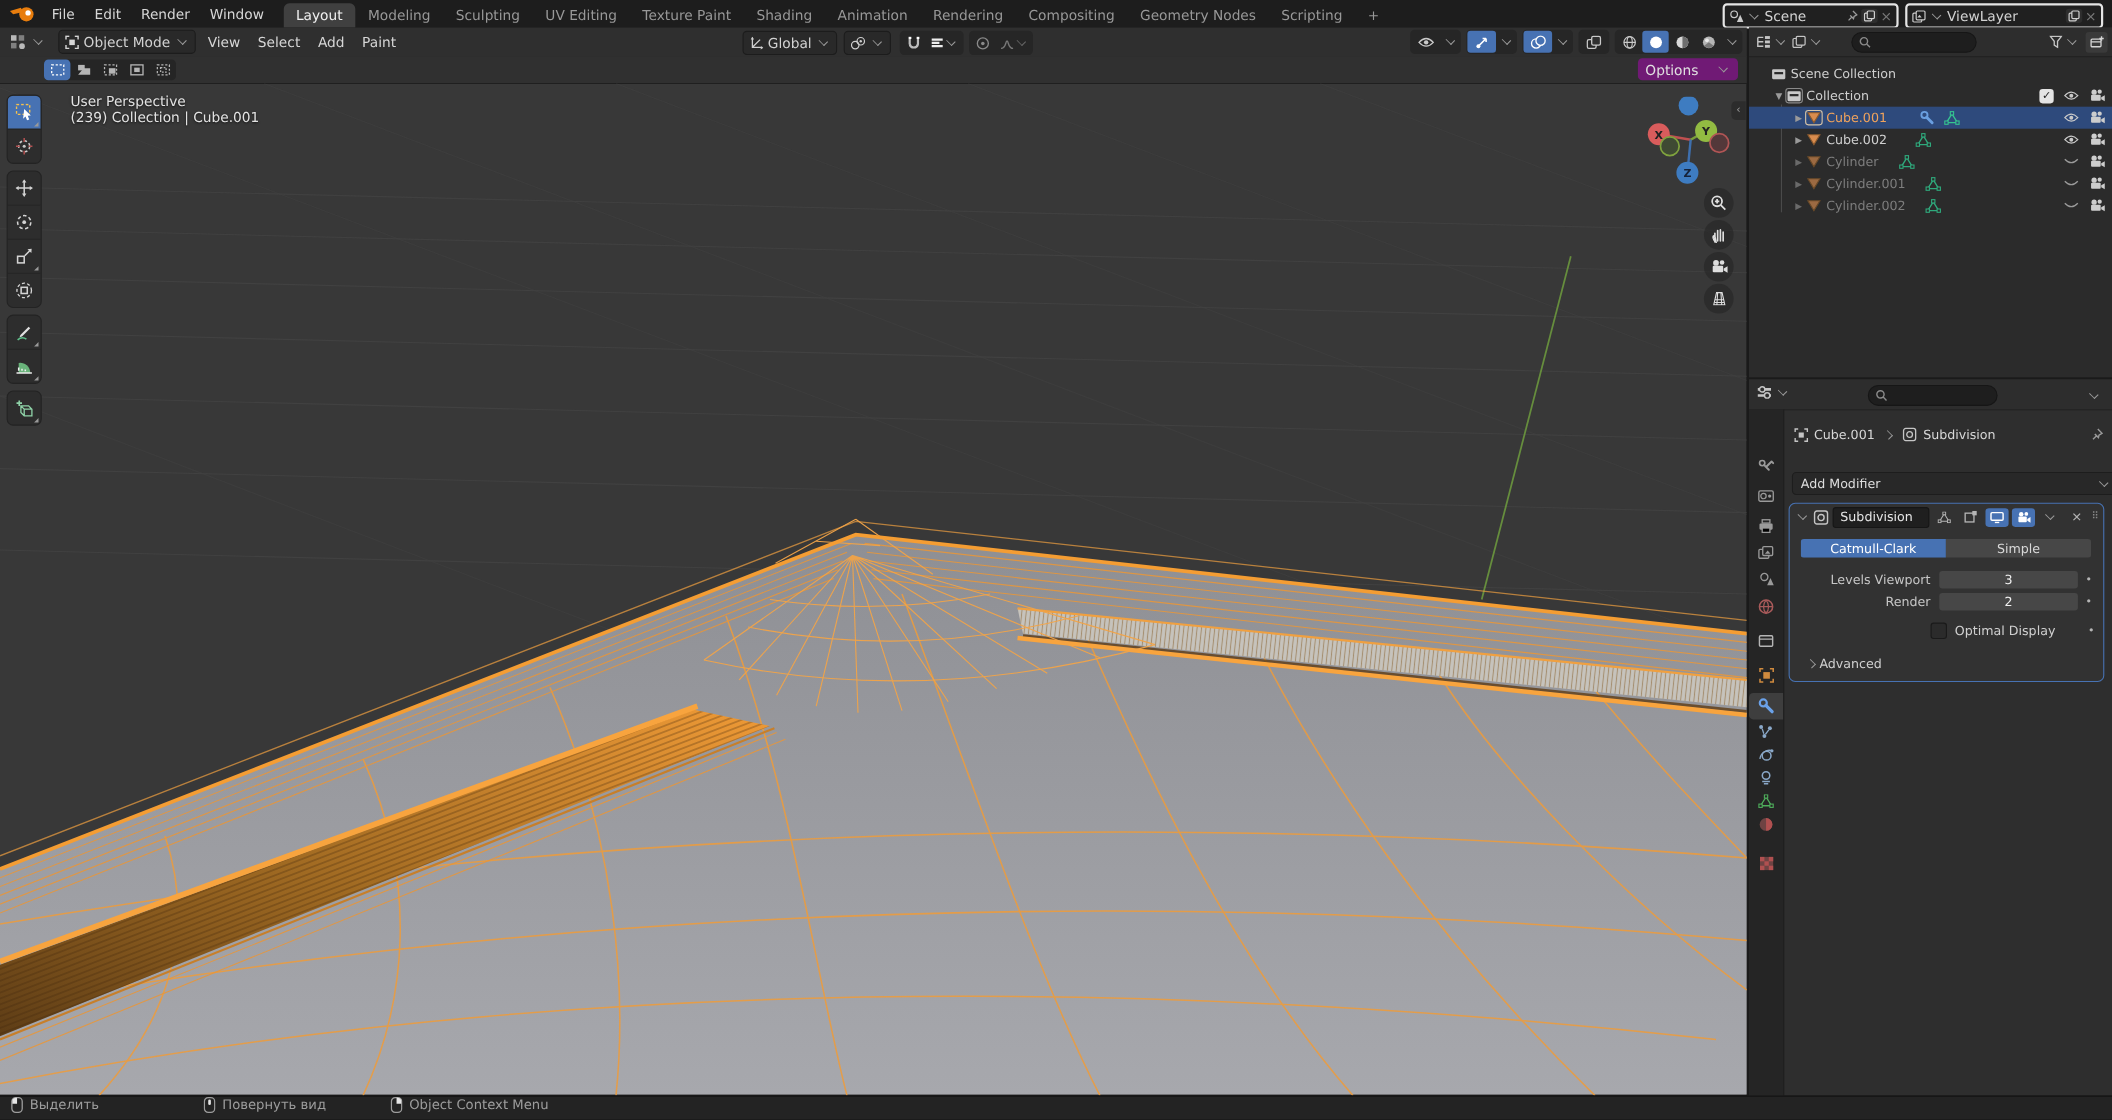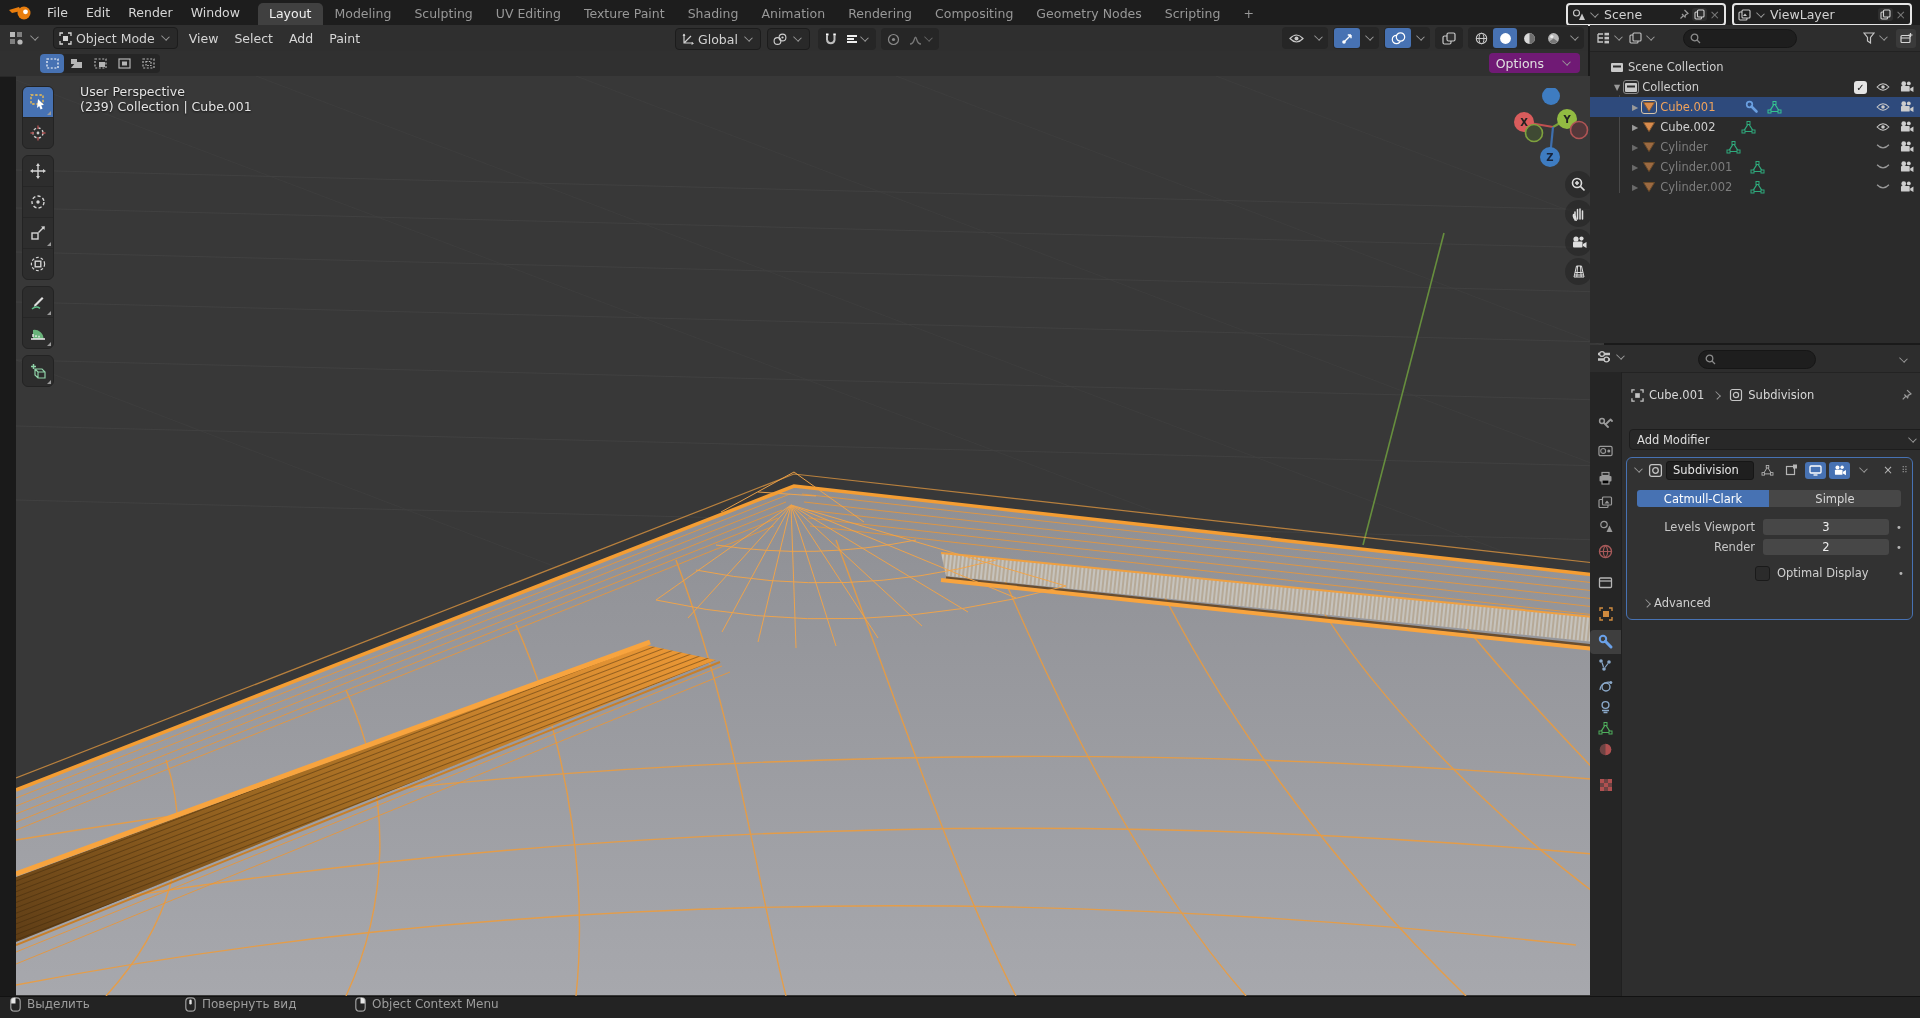--- a/index.html
+++ b/index.html
@@ -29,21 +29,21 @@
   .tglbtn{width:30px;height:20px;border-radius:3px;display:flex;align-items:center;justify-content:center;background:transparent}
   .tglbtn.on{background:#4772b3}
   .grp{display:flex;align-items:center;background:#262626;border-radius:4px;padding:0 1px;margin-left:5px;height:22px}
   
   .tset{left:0;top:51px;width:1588px;height:25px;background:#303030;border-bottom:1px solid #282828}
   .selmode{position:absolute;left:40px;top:3px;display:flex;background:#252525;border-radius:4px}
   .smbtn{width:24px;height:19px;display:flex;align-items:center;justify-content:center;border-radius:4px}
   .smbtn.on{background:#4772b3}
   .options-btn{position:absolute;right:8px;top:2px;height:20px;background:#701a75;border-radius:4px;display:flex;align-items:center;padding:0 7px;gap:16px;color:#e0e0e0}
   
-  .canvas{left:16px;top:76px;width:1588px;height:920px;background:#000000}
+  .canvas{left:0;top:76px;width:1588px;height:920px;background:#000000}
   .toolbar{left:6px;top:10px;width:32px;display:flex;flex-direction:column;gap:6px}
   .tgroup{background:#2d2d2d;border:1px solid #232323;border-radius:6px;display:flex;flex-direction:column;overflow:hidden}
   .tbtn{width:30px;height:30px;display:flex;align-items:center;justify-content:center;position:relative}
   .tbtn + .tbtn{border-top:1px solid #262626}
   .tbtn.on{background:#4772b3}
   .tbtn.sub::after{content:"";position:absolute;right:2px;bottom:2px;border-left:4px solid transparent;border-bottom:4px solid #9a9a9a}
   .ovl{left:64px;top:8px;color:#e3e3e3;text-shadow:0 1px 2px rgba(0,0,0,.7);line-height:15px}
   .ovl .stats{margin-top:9px}
   .ovl .srow{display:flex}
   .ovl .srow b{font-weight:normal;width:60px;display:inline-block}

